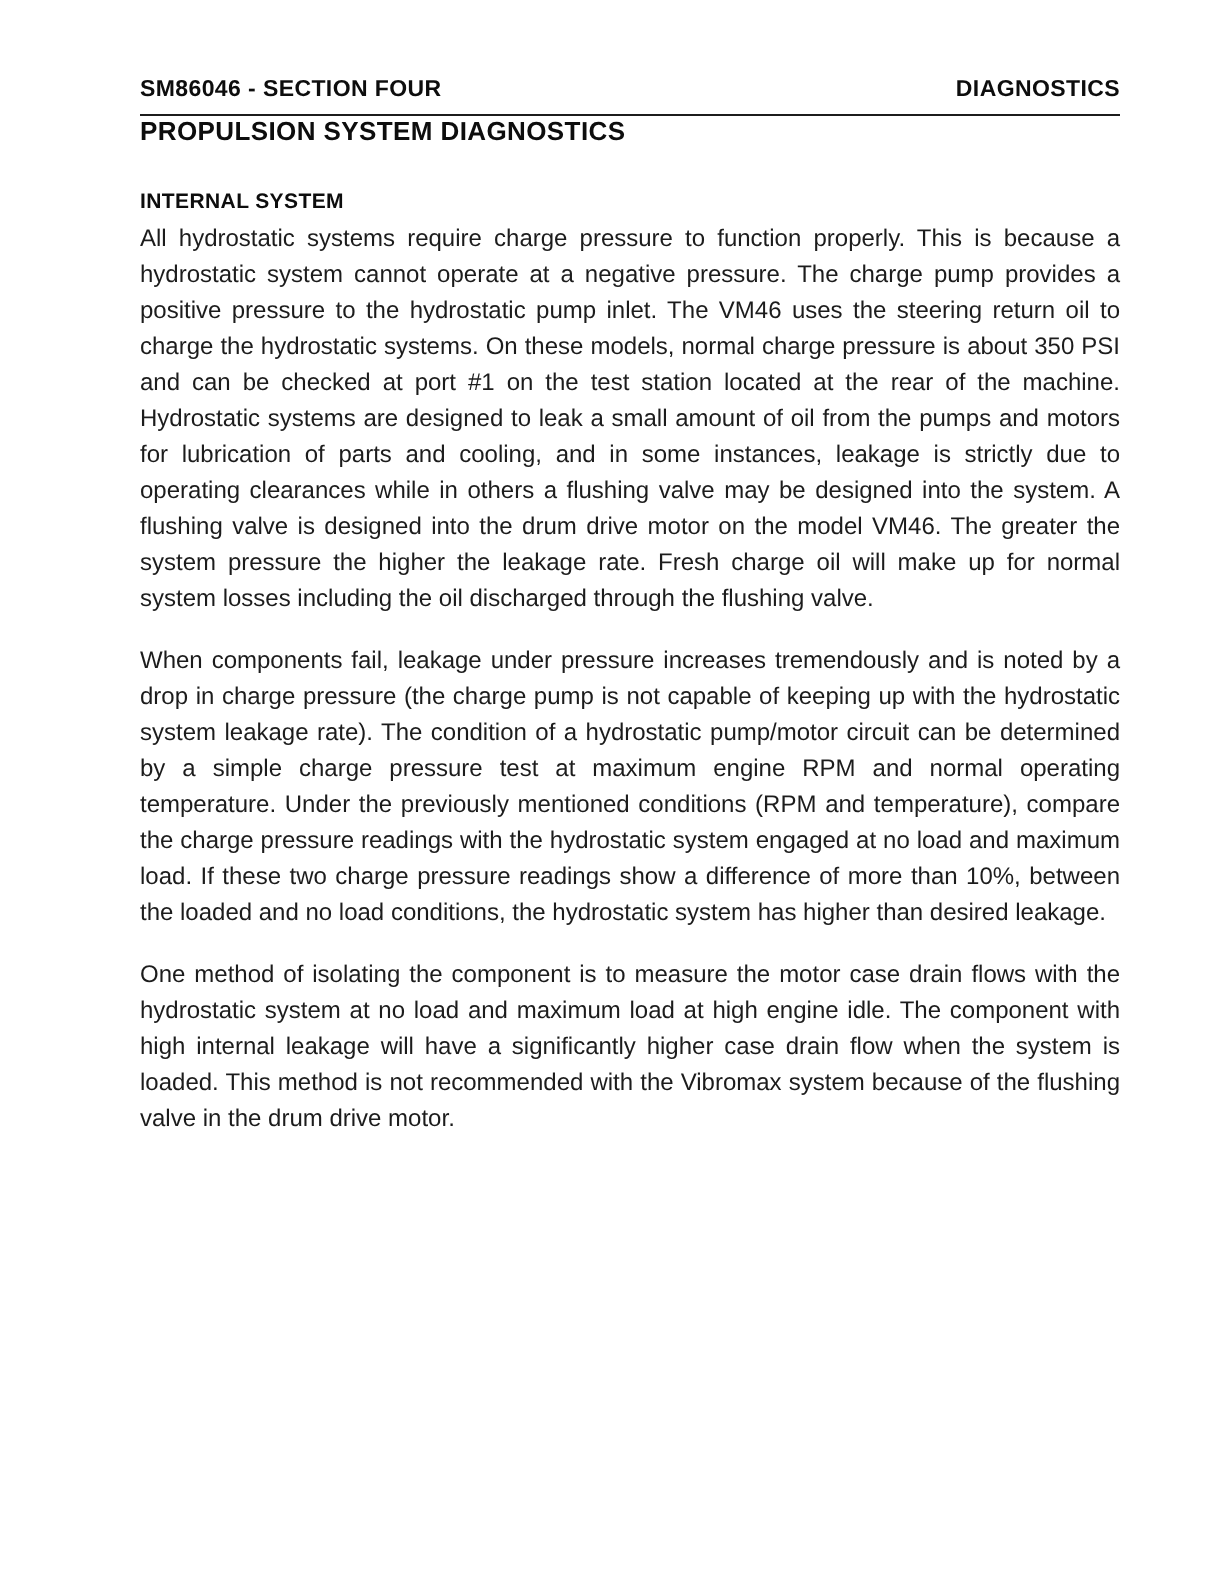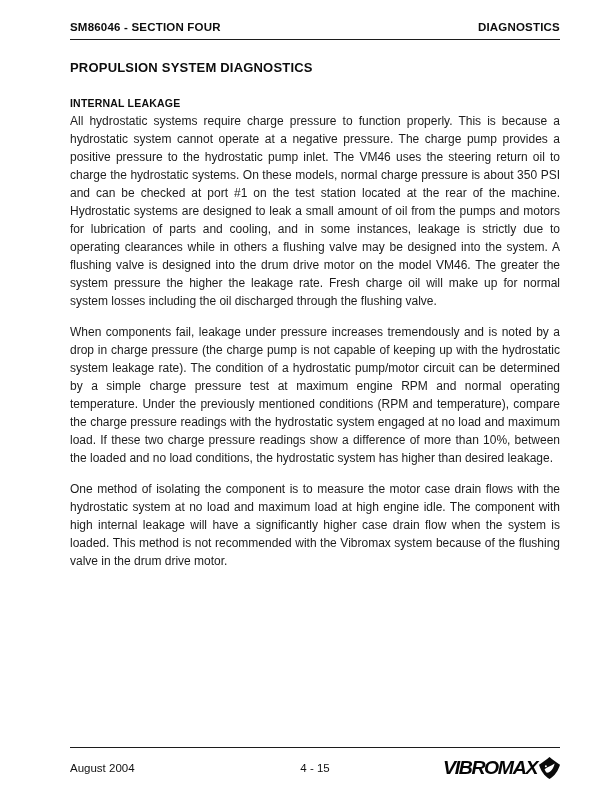--- a/index.html
+++ b/index.html
@@ -2,21 +2,21 @@
 <html><head>
 <meta charset="utf-8">
 <style>
   * { margin: 0; padding: 0; box-sizing: border-box; }
   html, body { background: #ffffff; }
   .page {
     width: 612px;
     height: 791px;
     margin: 0 auto;
     background: #ffffff;
-    padding: 21px 52px 12px 70px;
+    padding: 39px 52px 12px 70px;
     display: flex;
     flex-direction: column;
     font-family: "Liberation Sans", sans-serif;
     color: #141414;
   }
   .page-header {
     display: flex;
     justify-content: space-between;
     align-items: baseline;
     font-weight: bold;
@@ -26,21 +26,20 @@
   }
   .header-rule {
     height: 0;
     border-top: 1.6px solid #1c1c1c;
     margin-top: 6px;
   }
   .doc-title {
     font-size: 13px;
     font-weight: bold;
     letter-spacing: 0.2px;
-    margin-top: 20px;
     color: #0d0d0d;
   }
   .section-heading {
     font-size: 10.5px;
     font-weight: bold;
     letter-spacing: 0.2px;
     margin-top: 22px;
     margin-bottom: 2px;
     color: #0d0d0d;
   }
@@ -101,35 +100,20 @@
 
   <header class="page-header">
     <span>SM86046 - SECTION FOUR</span>
     <span>DIAGNOSTICS</span>
   </header>
   <div class="header-rule"></div>
 
   <h1 class="doc-title">PROPULSION SYSTEM DIAGNOSTICS</h1>
 
   <div class="body-copy">
-    <h2 class="section-heading">INTERNAL LEAKAGE</h2>
+    <h2 class="section-heading">INTERNAL SYSTEM</h2>
     <p class="first">All hydrostatic systems require charge pressure to function properly. This is because a hydrostatic system cannot operate at a negative pressure. The charge pump provides a positive pressure to the hydrostatic pump inlet. The VM46 uses the steering return oil to charge the hydrostatic systems. On these models, normal charge pressure is about 350 PSI and can be checked at port #1 on the test station located at the rear of the machine. Hydrostatic systems are designed to leak a small amount of oil from the pumps and motors for lubrication of parts and cooling, and in some instances, leakage is strictly due to operating clearances while in others a flushing valve may be designed into the system. A flushing valve is designed into the drum drive motor on the model VM46. The greater the system pressure the higher the leakage rate. Fresh charge oil will make up for normal system losses including the oil discharged through the flushing valve.</p>
     <p>When components fail, leakage under pressure increases tremendously and is noted by a drop in charge pressure (the charge pump is not capable of keeping up with the hydrostatic system leakage rate). The condition of a hydrostatic pump/motor circuit can be determined by a simple charge pressure test at maximum engine RPM and normal operating temperature. Under the previously mentioned conditions (RPM and temperature), compare the charge pressure readings with the hydrostatic system engaged at no load and maximum load. If these two charge pressure readings show a difference of more than 10%, between the loaded and no load conditions, the hydrostatic system has higher than desired leakage.</p>
     <p>One method of isolating the component is to measure the motor case drain flows with the hydrostatic system at no load and maximum load at high engine idle. The component with high internal leakage will have a significantly higher case drain flow when the system is loaded. This method is not recommended with the Vibromax system because of the flushing valve in the drum drive motor.</p>
   </div>
 
-  <footer class="page-footer">
-    <div class="footer-rule"></div>
-    <div class="footer-row">
-      <span>August 2004</span>
-      <span class="footer-page-number">4 - 15</span>
-      <span class="logo">
-        <span class="logo-text">VIBROMAX</span>
-        <svg class="logo-mark" width="21" height="22" viewBox="0 0 21 22" aria-hidden="true">
-          <path d="M10.5 0 C14 3.4 18 5.4 21 7.8 C19.4 13.2 15.8 19.2 10.5 22 C5.2 19.2 1.6 13.2 0 7.8 C3 5.4 7 3.4 10.5 0 Z" fill="#0a0a0a"></path>
-          <path d="M5.6 12.2 C8.2 9.6 11.8 9.1 15.6 6.4 C14.6 11.2 12.4 14.8 7.8 15.8 C6.8 14.8 6 13.6 5.6 12.2 Z" fill="#ffffff"></path>
-          <circle cx="6.9" cy="9.3" r="1" fill="#ffffff"></circle>
-        </svg>
-      </span>
-    </div>
-  </footer>
 
 </div>
 
 </body></html>

